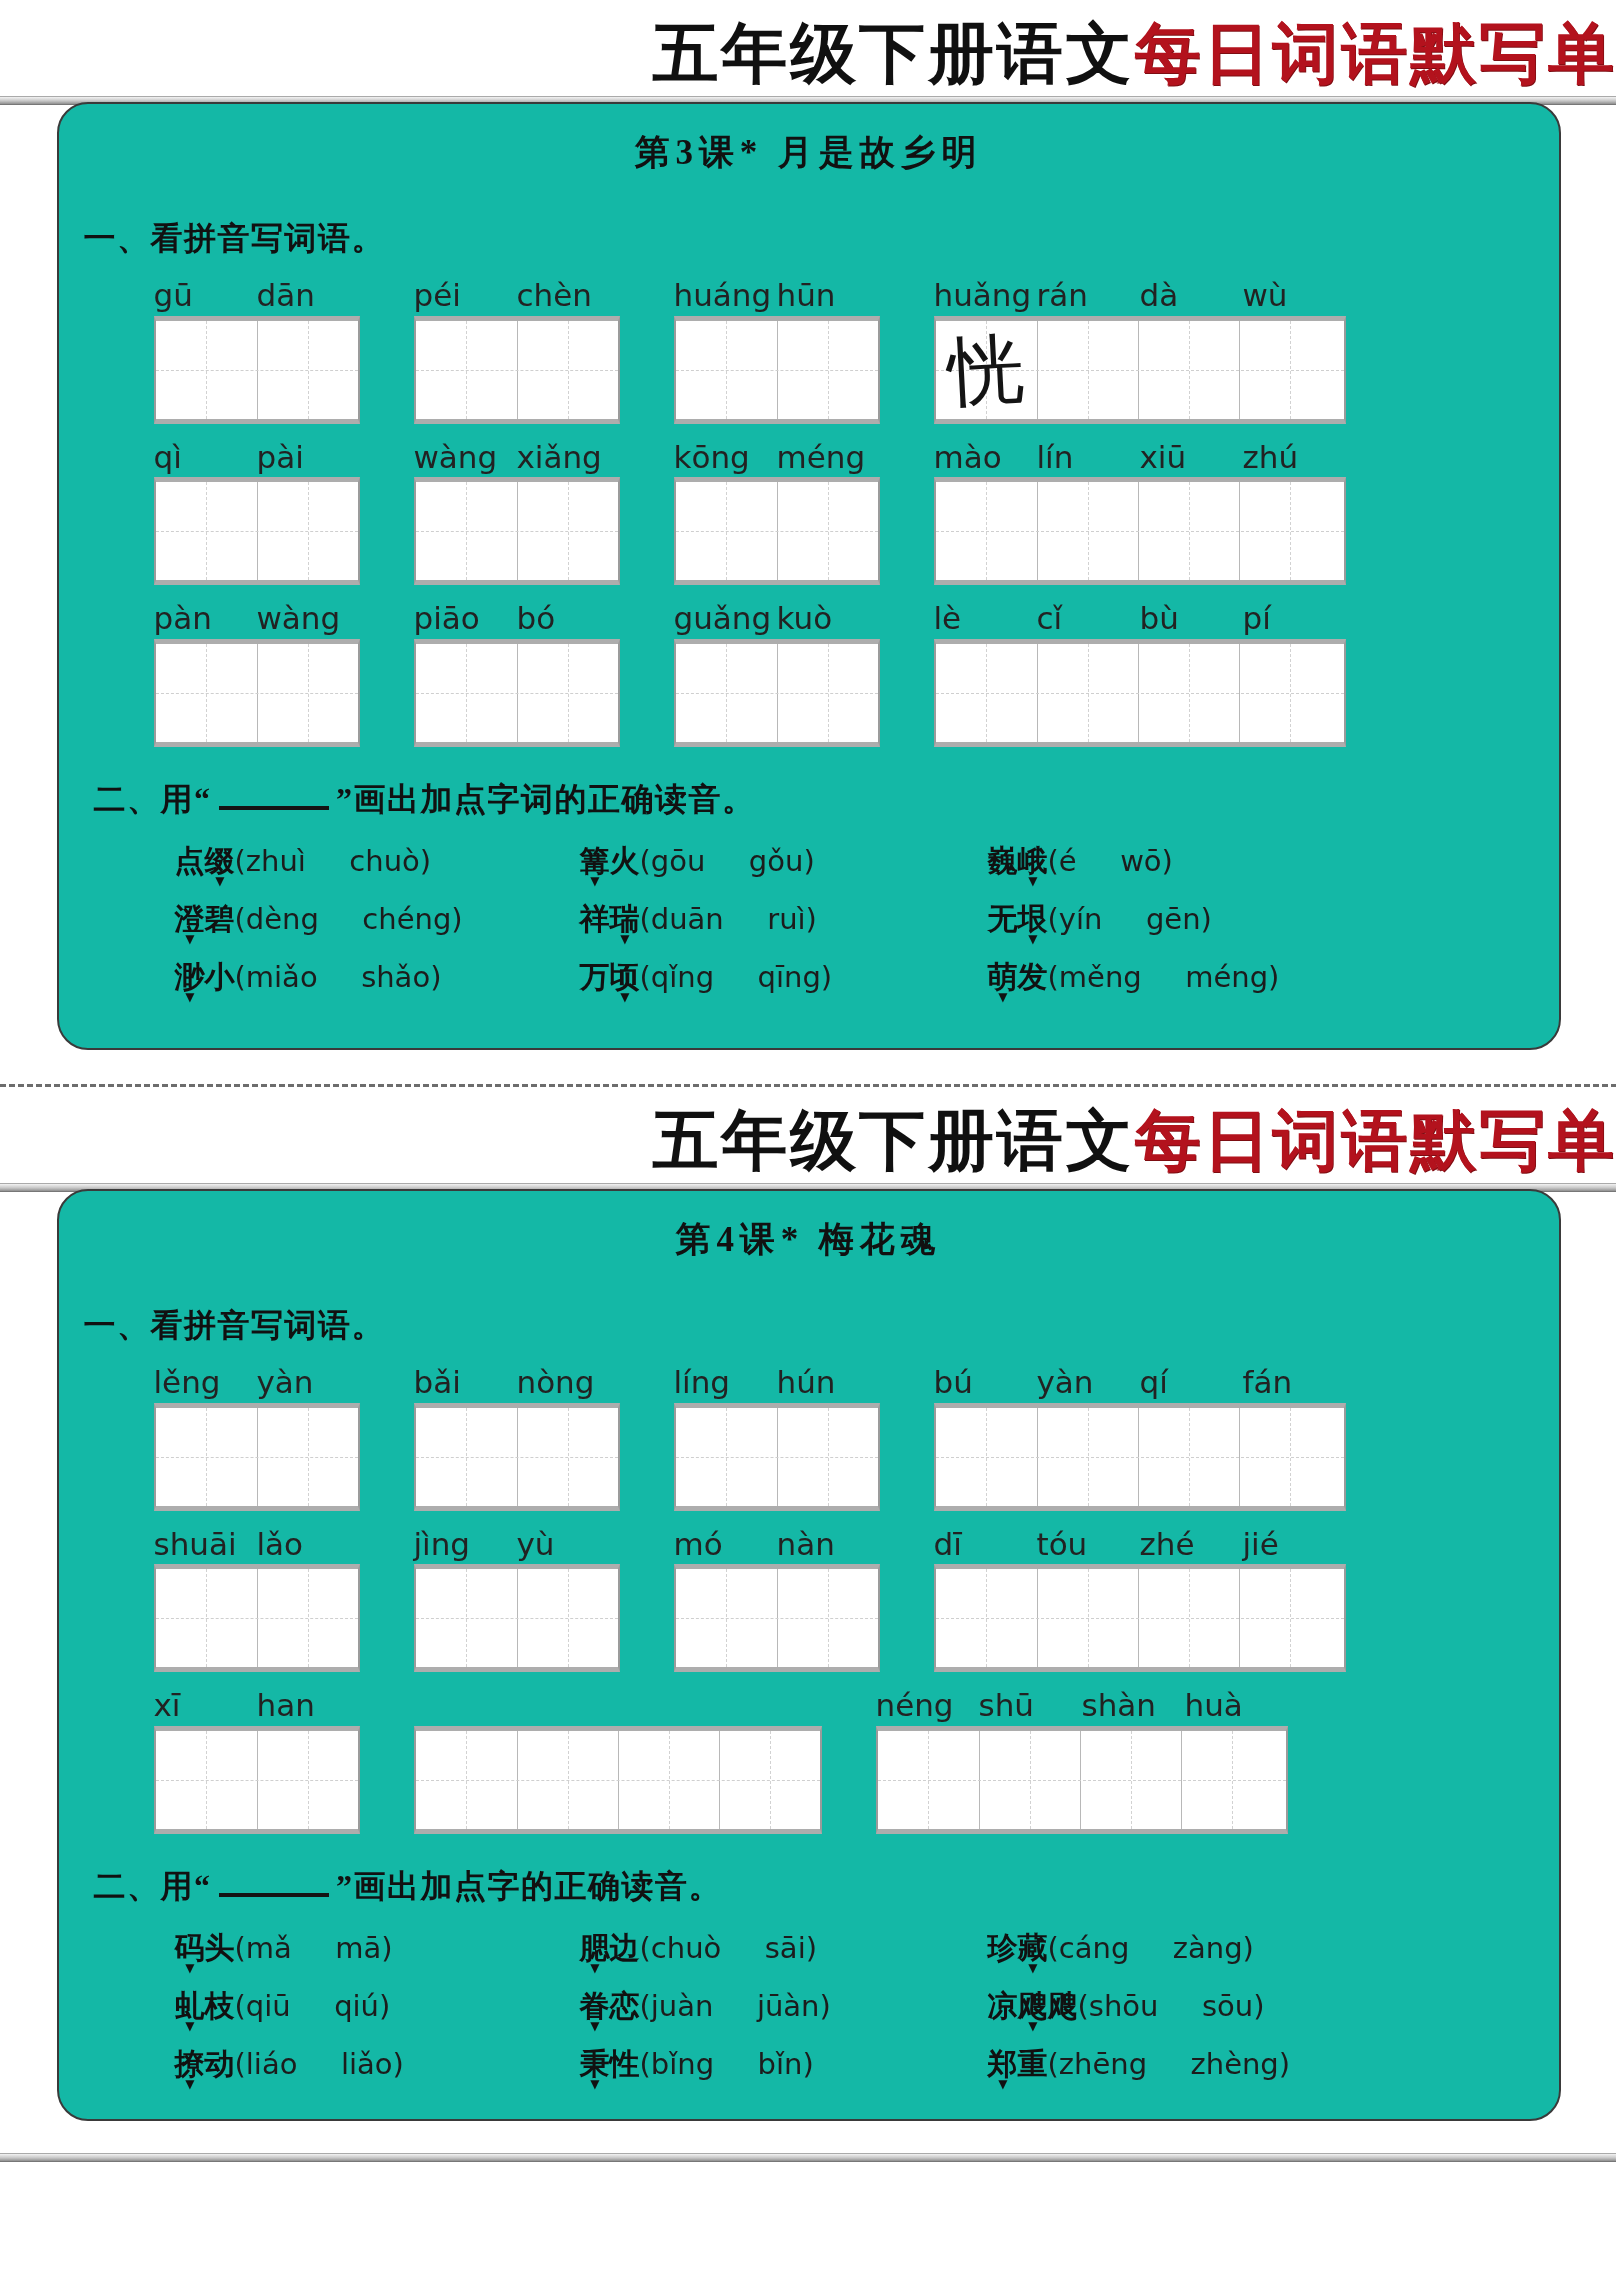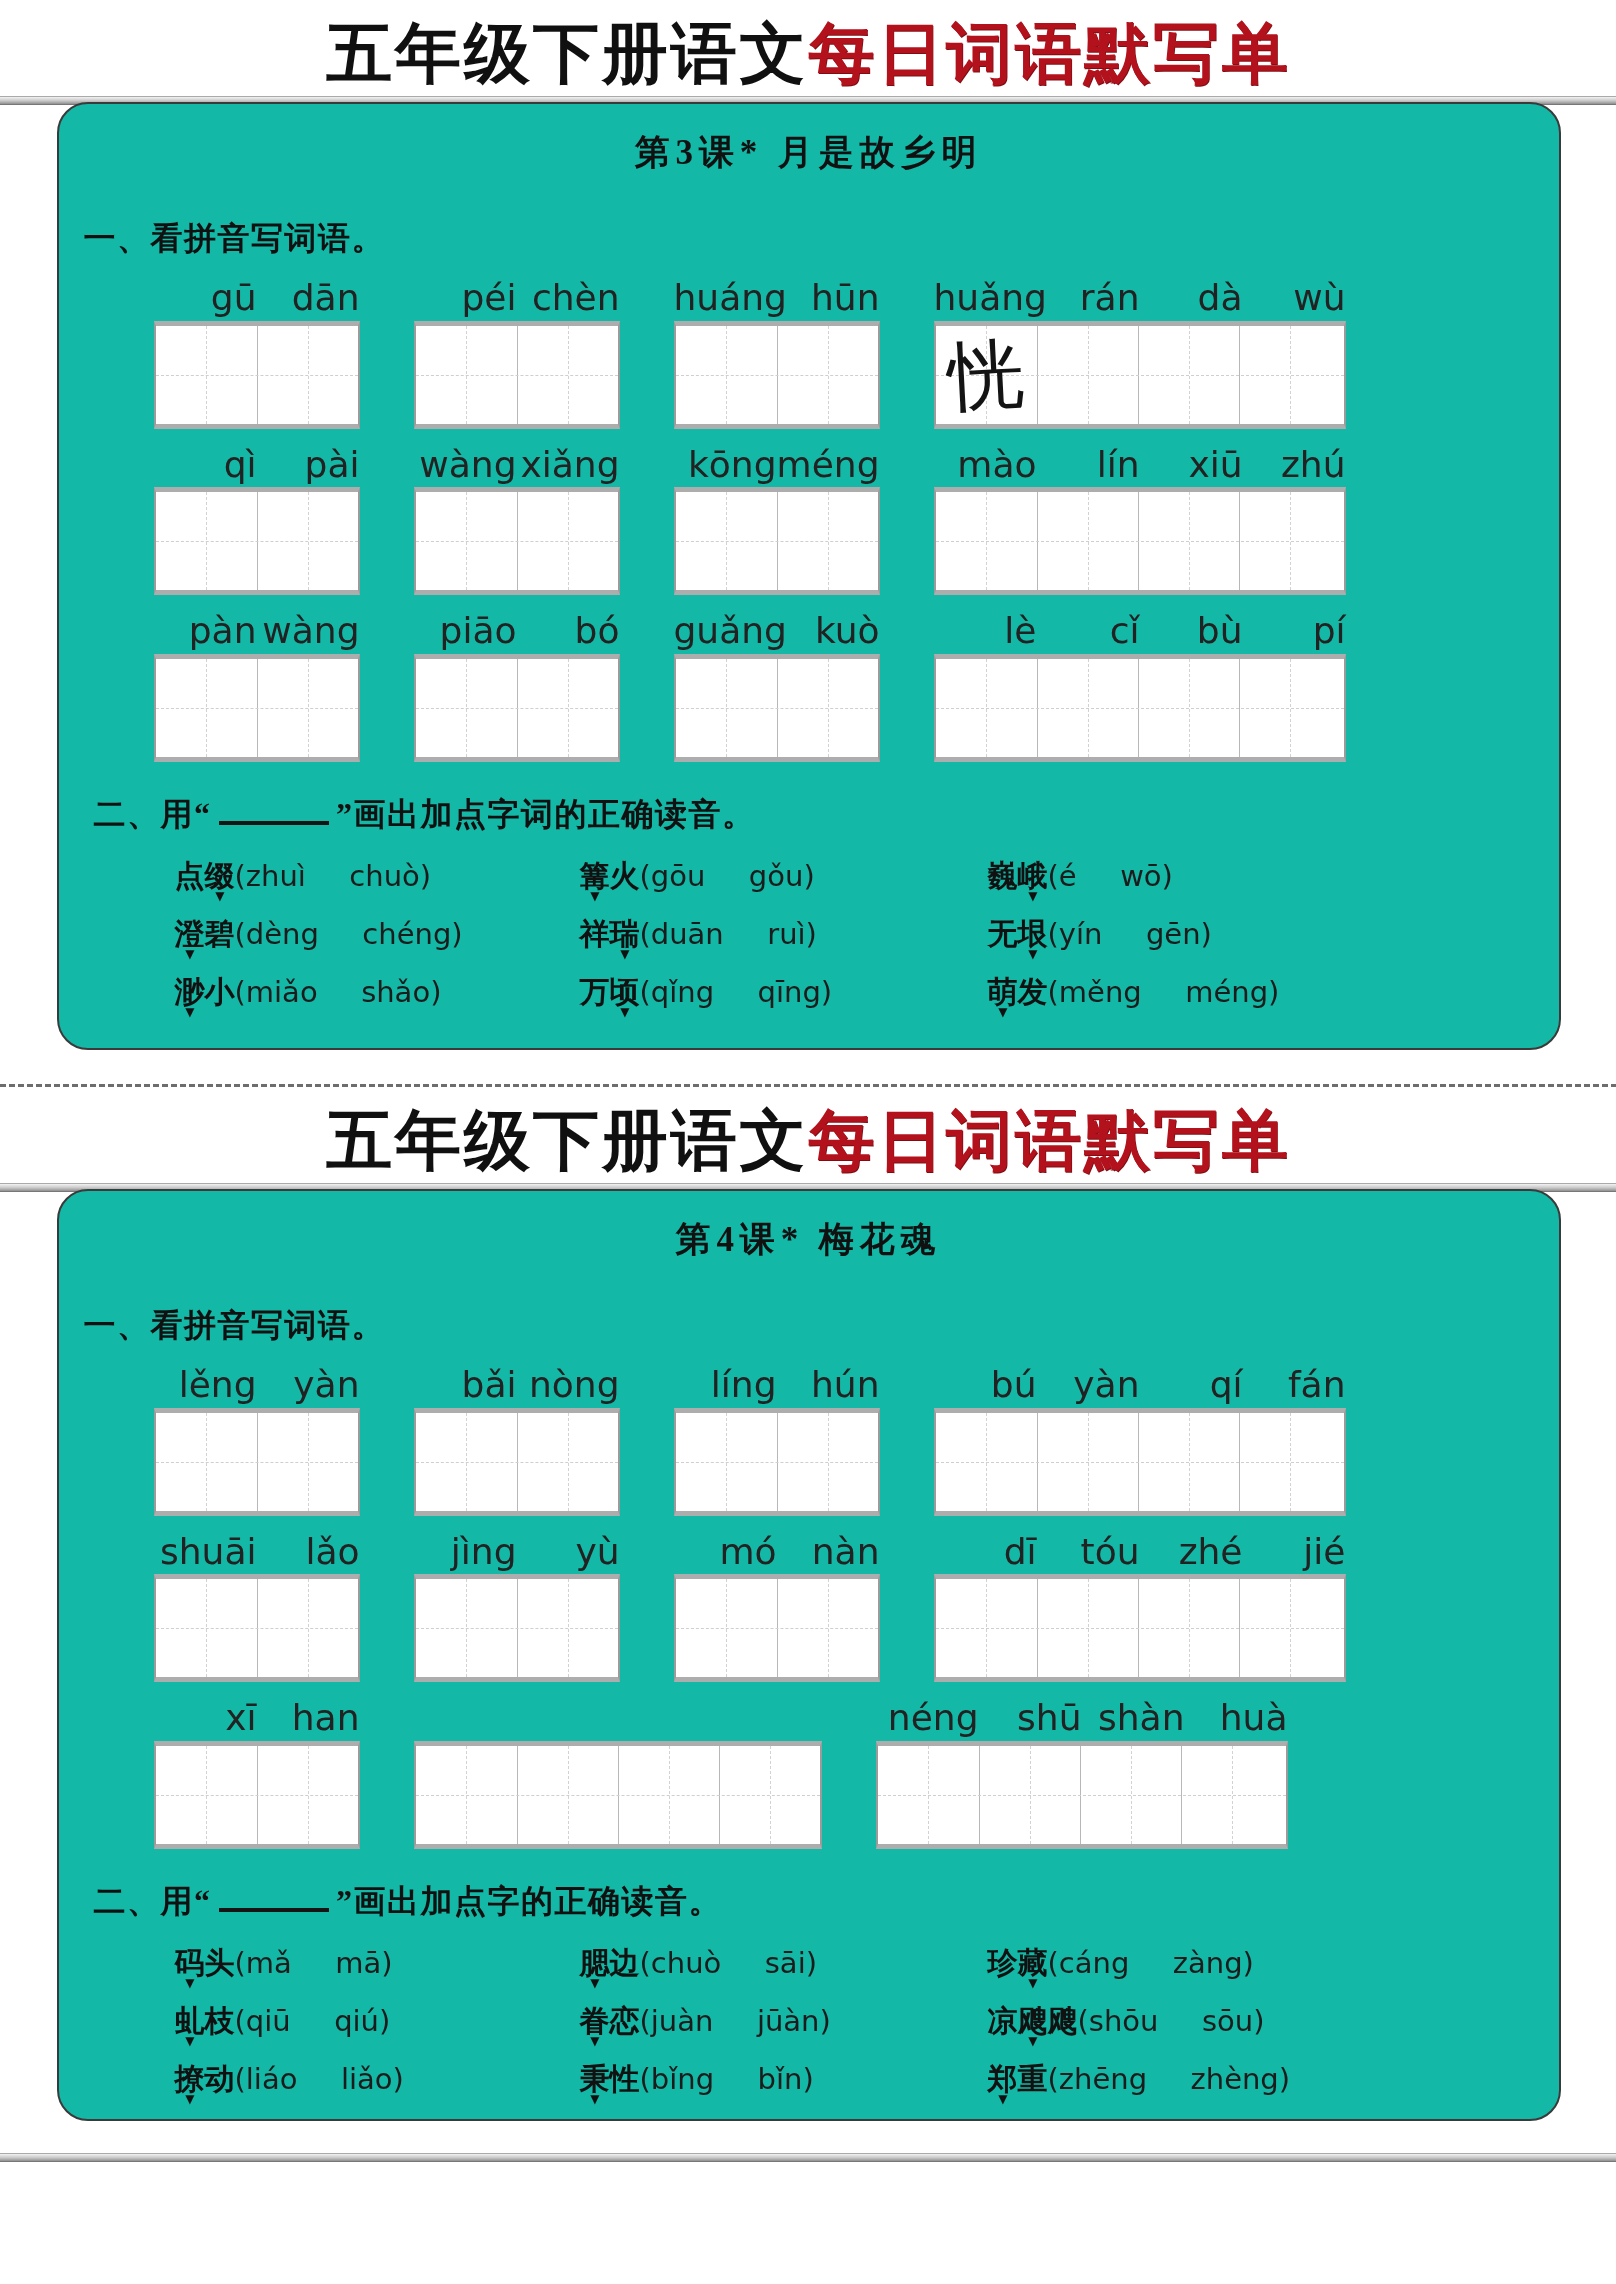--- a/index.html
+++ b/index.html
@@ -9,21 +9,21 @@
     min-height:2284px;
     margin:0 auto;
     background:#ffffff;
     font-family:"Liberation Serif", serif;
     color:#111;
     overflow:hidden;
   }
   
   .page-title{
     margin:19px 0 7.3px 0;
-    text-align:center;
+    text-align:right;
     font-size:66px;
     line-height:1.05;
     font-weight:900;
     letter-spacing:2.9px;
     font-family:"Liberation Serif", serif;
   }
   .page-title .t-black{color:#101010;}
   .page-title .t-red{color:#b3121d; text-shadow:0.7px 0.7px 0 #7d0d12;}
   
   .rule{
@@ -77,22 +77,22 @@
   .grid-row{
     display:flex;
     align-items:flex-end;
     gap:54px;
     margin:14.7px 0 0 73px;
   }
   .pgroup{display:flex;flex-direction:column;}
   .pys{display:flex;margin-bottom:2.9px;}
   .py{
     width:103px;
-    text-align:right;
-    font-size:36px;
+    text-align:left;
+    font-size:31px;
     color:#222;
     font-family:"DejaVu Sans", sans-serif;
   }
   .cells{
     display:flex;
     position:relative;
     border-left:2.2px solid #9b9b9b;
     border-right:2.2px solid #9b9b9b;
     border-top:5.1px solid #adadad;
     border-bottom:5.1px solid #adadad;

